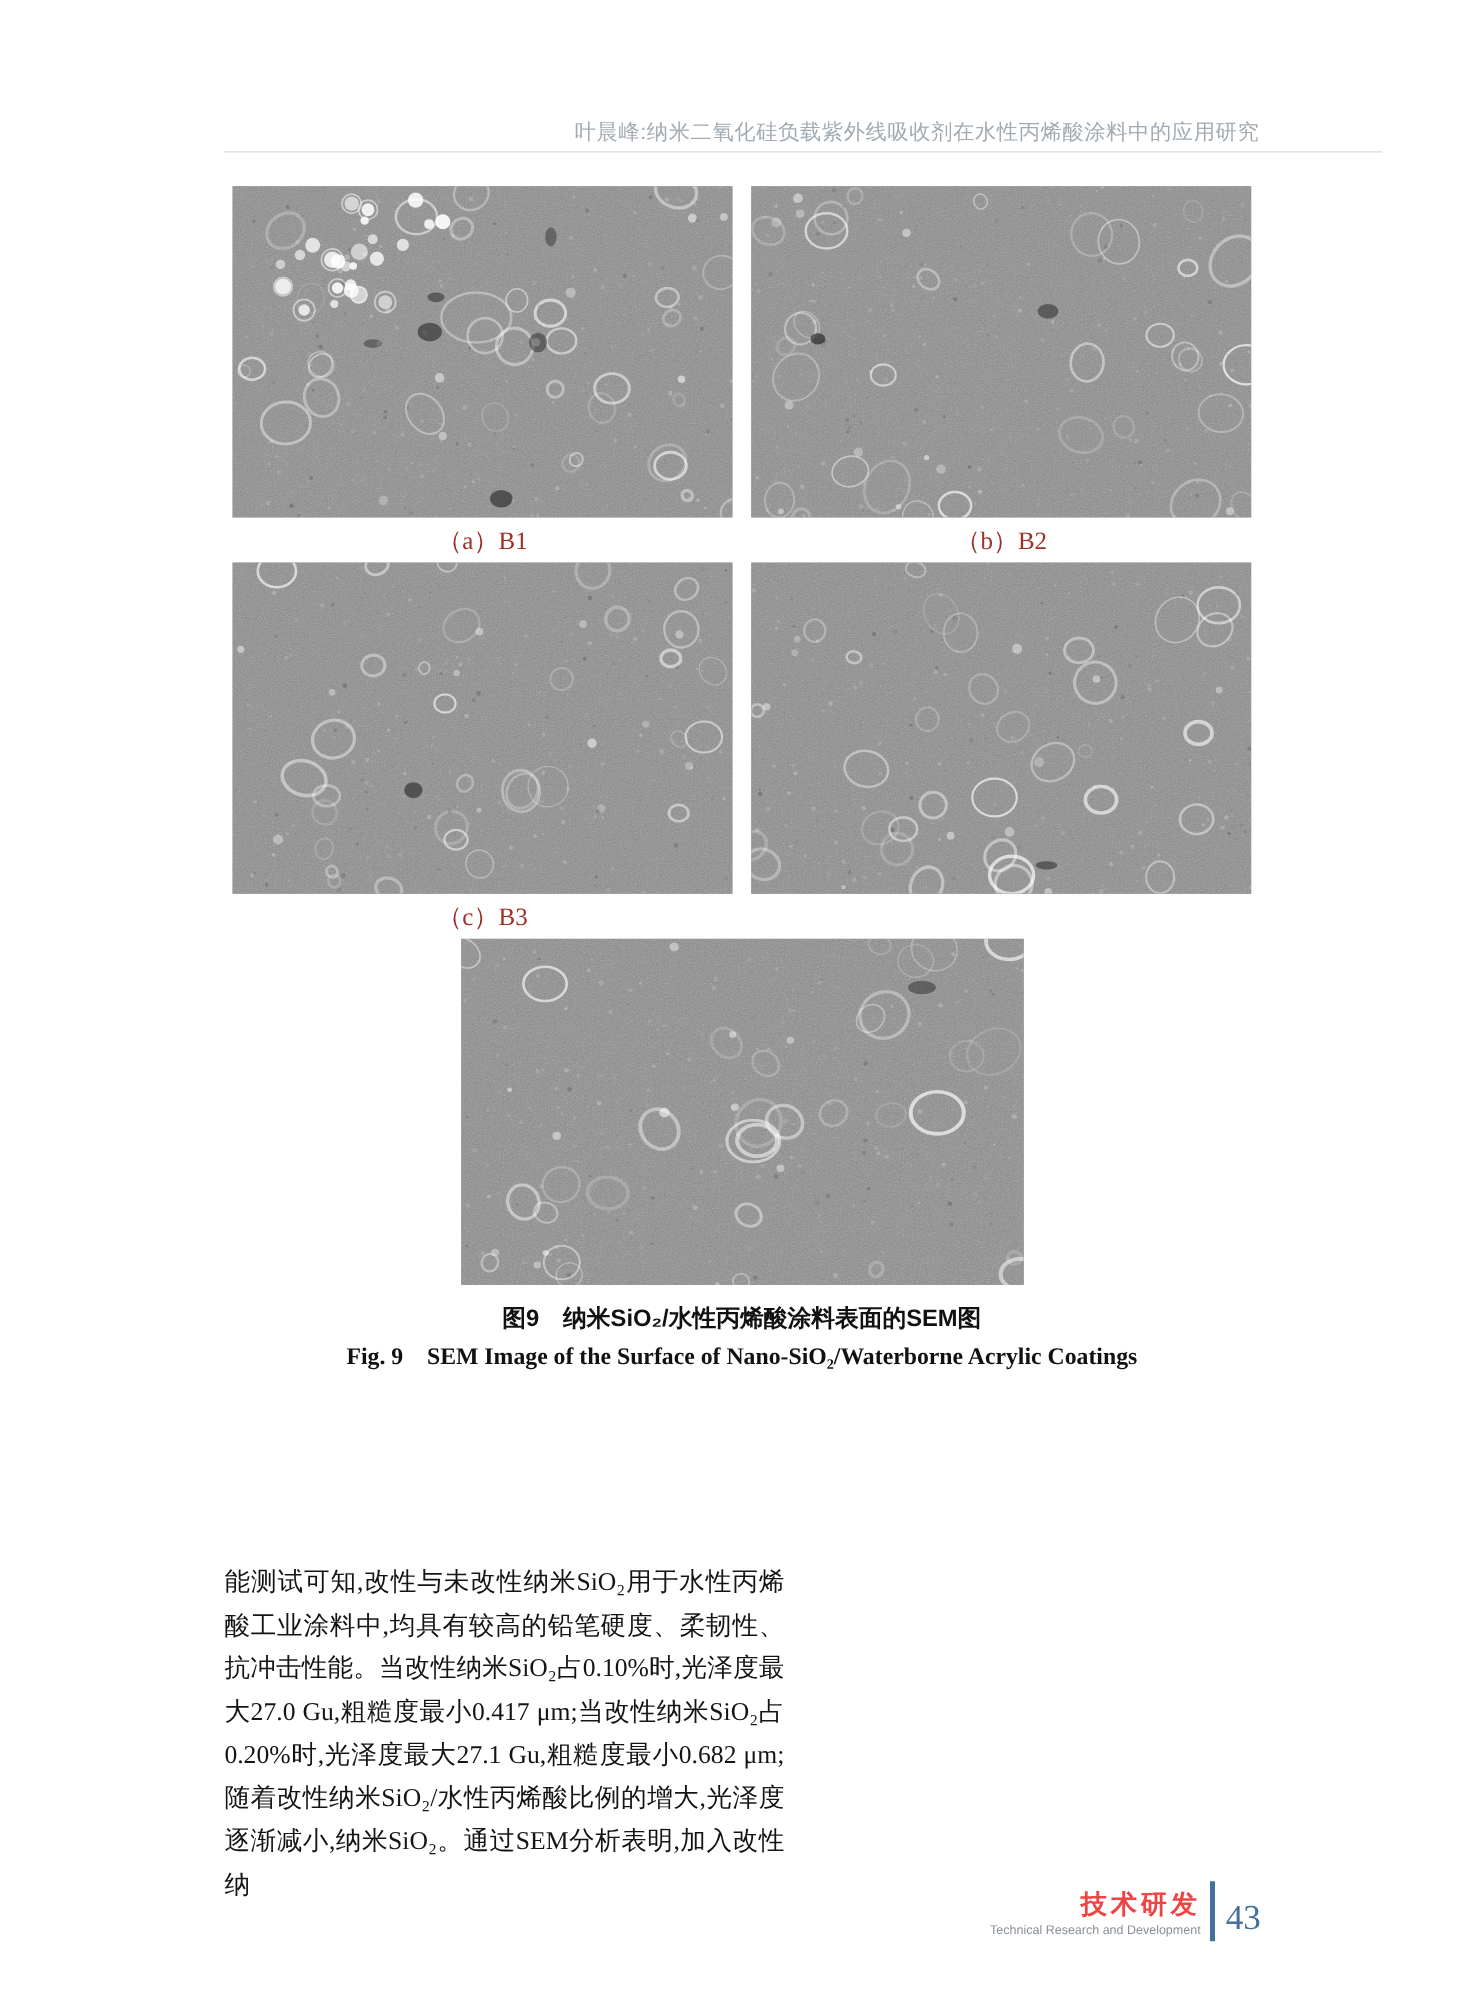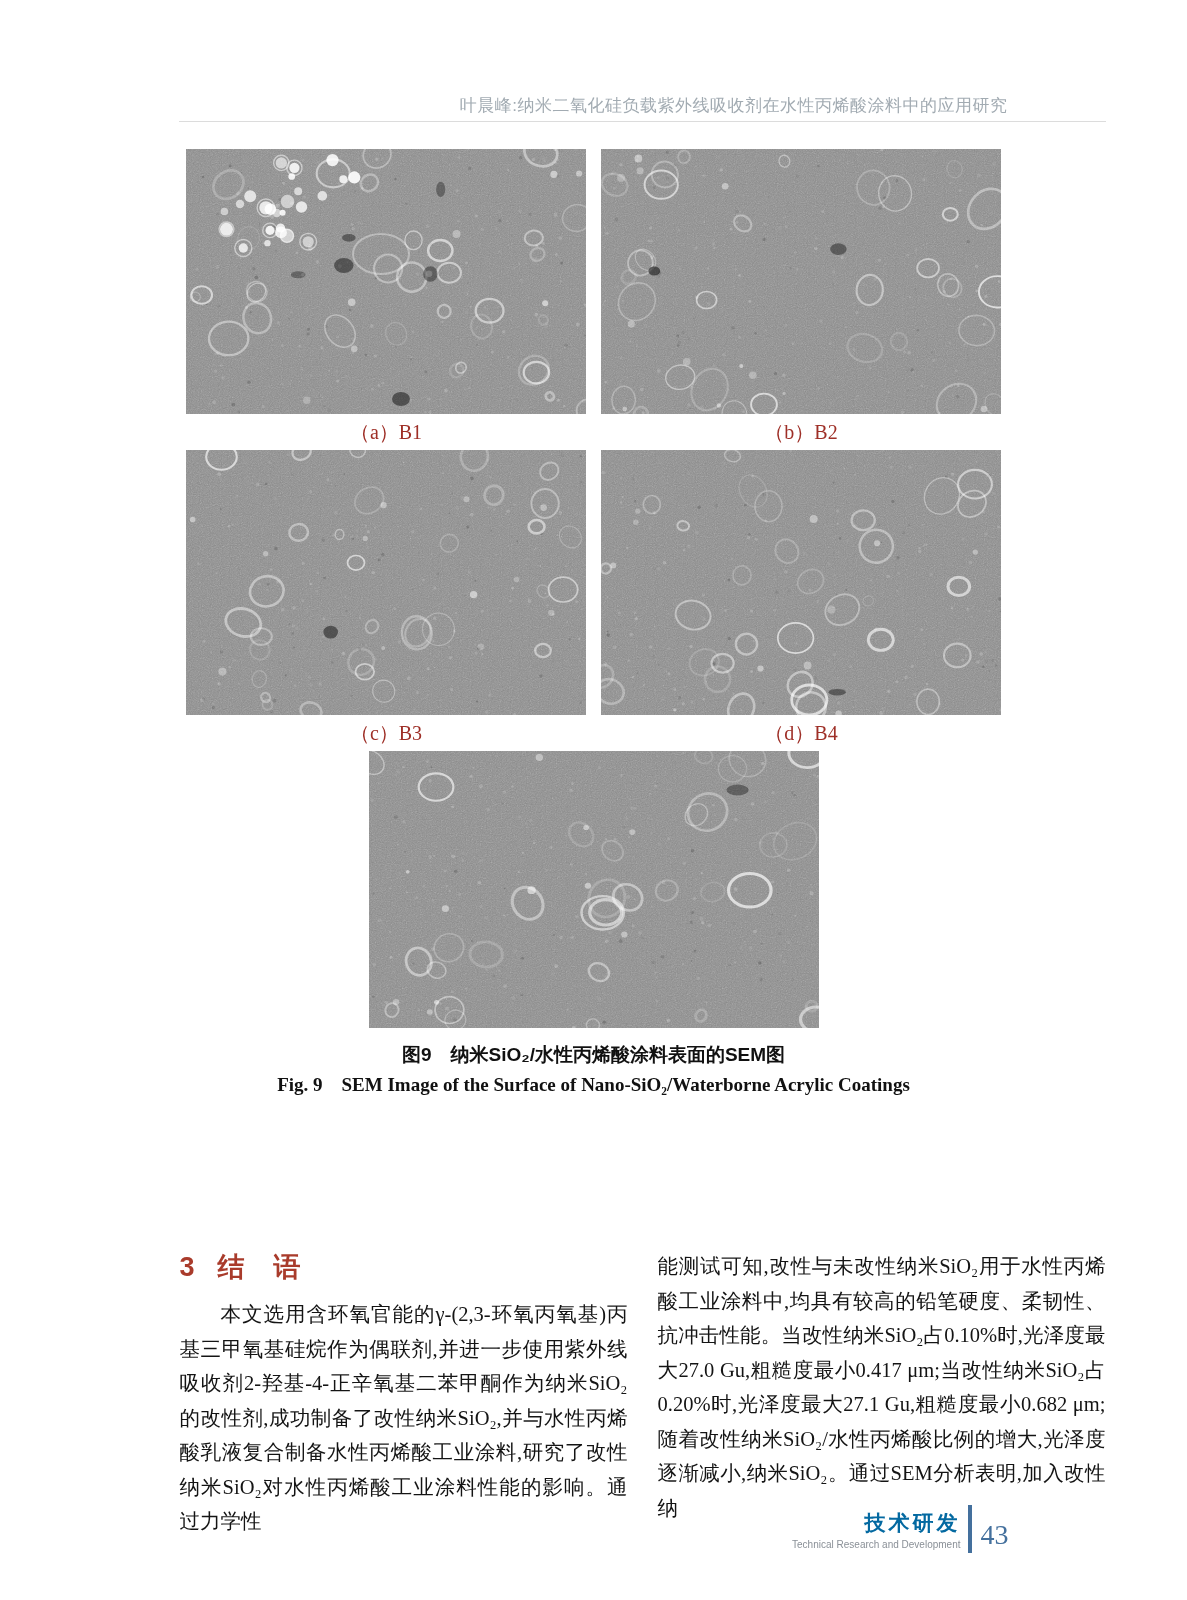--- a/index.html
+++ b/index.html
@@ -64,21 +64,21 @@
   }
   .indent { text-indent:2em; }
   
   .footer {
     position:absolute; top:1489px; right:130px;
     display:flex; align-items:center;
   }
   .footer-text { text-align:right; }
   .footer-cn {
     font-family:"Liberation Sans","DejaVu Sans",sans-serif;
-    font-weight:bold; font-size:21px; color:#0369a1; letter-spacing:3px;
+    font-weight:bold; font-size:21px; color:#ef4444; letter-spacing:3px;
   }
   .footer-en {
     font-family:Liberation Sans, sans-serif;
     font-size:10px; color:#8a9097; margin-top:2px;
   }
   .footer-divider { width:4px; height:48px; background:#44709d; margin:0 9px 0 7px; }
   .page-number {
     font-size:28px; color:#44709d; font-family:"Liberation Serif","DejaVu Serif",serif;
     align-self:flex-end; padding-bottom:2px;
   }
@@ -1326,21 +1326,20 @@
                 <circle cx="237.6" cy="263.7" r="3.24" fill="rgba(255,255,255,0.41)"></circle>
                 <circle cx="36.7" cy="61.3" r="2.75" fill="rgba(255,255,255,0.26)"></circle>
                 <circle cx="276.1" cy="93.2" r="3.06" fill="rgba(255,255,255,0.43)"></circle>
                 <circle cx="159.5" cy="218.5" r="3.11" fill="rgba(255,255,255,0.45)"></circle>
                 <circle cx="35.4" cy="168.6" r="1.59" fill="rgba(255,255,255,0.26)"></circle>
                 <ellipse cx="236.2" cy="242.2" rx="8.6" ry="3.3" fill="rgba(15,15,15,0.45)"></ellipse>
               </g>
           </svg>
 
         </div>
-        <div class="panel-label">（d）B4</div>
       </div>
     </div>
 
     <div class="sem-row">
       <div class="sem-panel wide">
         <div class="sem-view">
           <svg class="sem-canvas" viewBox="0 0 400 265" preserveAspectRatio="none">
             <rect width="400" height="265" fill="#8d8d8d"></rect>
             <rect width="400" height="265" filter="url(#grain)" opacity="0.45"></rect>
             <g class="feat">
@@ -1635,26 +1634,20 @@
         </div>
       </div>
     </div>
 
     <div class="figure-caption-cn">图9　纳米SiO₂/水性丙烯酸涂料表面的SEM图</div>
     <div class="figure-caption-en">Fig. 9　SEM Image of the Surface of Nano-SiO₂/Waterborne Acrylic Coatings</div>
   </div>
 
   <div class="content-cols">
     <div class="col">
-      <div class="section-heading">
-        <span class="sec-num">3</span><span>结　语</span>
-      </div>
-      <div class="body-par indent">本文选用含环氧官能的γ-(2,3-环氧丙氧基)丙基三甲氧基硅烷作为偶联剂,并进一步使用紫外线吸收剂2-羟基-4-正辛氧基二苯甲酮作为纳米SiO₂的改性剂,成功制备了改性纳米SiO₂,并与水性丙烯酸乳液复合制备水性丙烯酸工业涂料,研究了改性纳米SiO₂对水性丙烯酸工业涂料性能的影响。通过力学性</div>
-    </div>
-    <div class="col">
       <div class="body-par">能测试可知,改性与未改性纳米SiO₂用于水性丙烯酸工业涂料中,均具有较高的铅笔硬度、柔韧性、抗冲击性能。当改性纳米SiO₂占0.10%时,光泽度最大27.0 Gu,粗糙度最小0.417 μm;当改性纳米SiO₂占0.20%时,光泽度最大27.1 Gu,粗糙度最小0.682 μm;随着改性纳米SiO₂/水性丙烯酸比例的增大,光泽度逐渐减小,纳米SiO₂。通过SEM分析表明,加入改性纳</div>
     </div>
   </div>
 
   <div class="footer">
     <div class="footer-text">
       <div class="footer-cn">技术研发</div>
       <div class="footer-en">Technical Research and Development</div>
     </div>
     <div class="footer-divider"></div>

